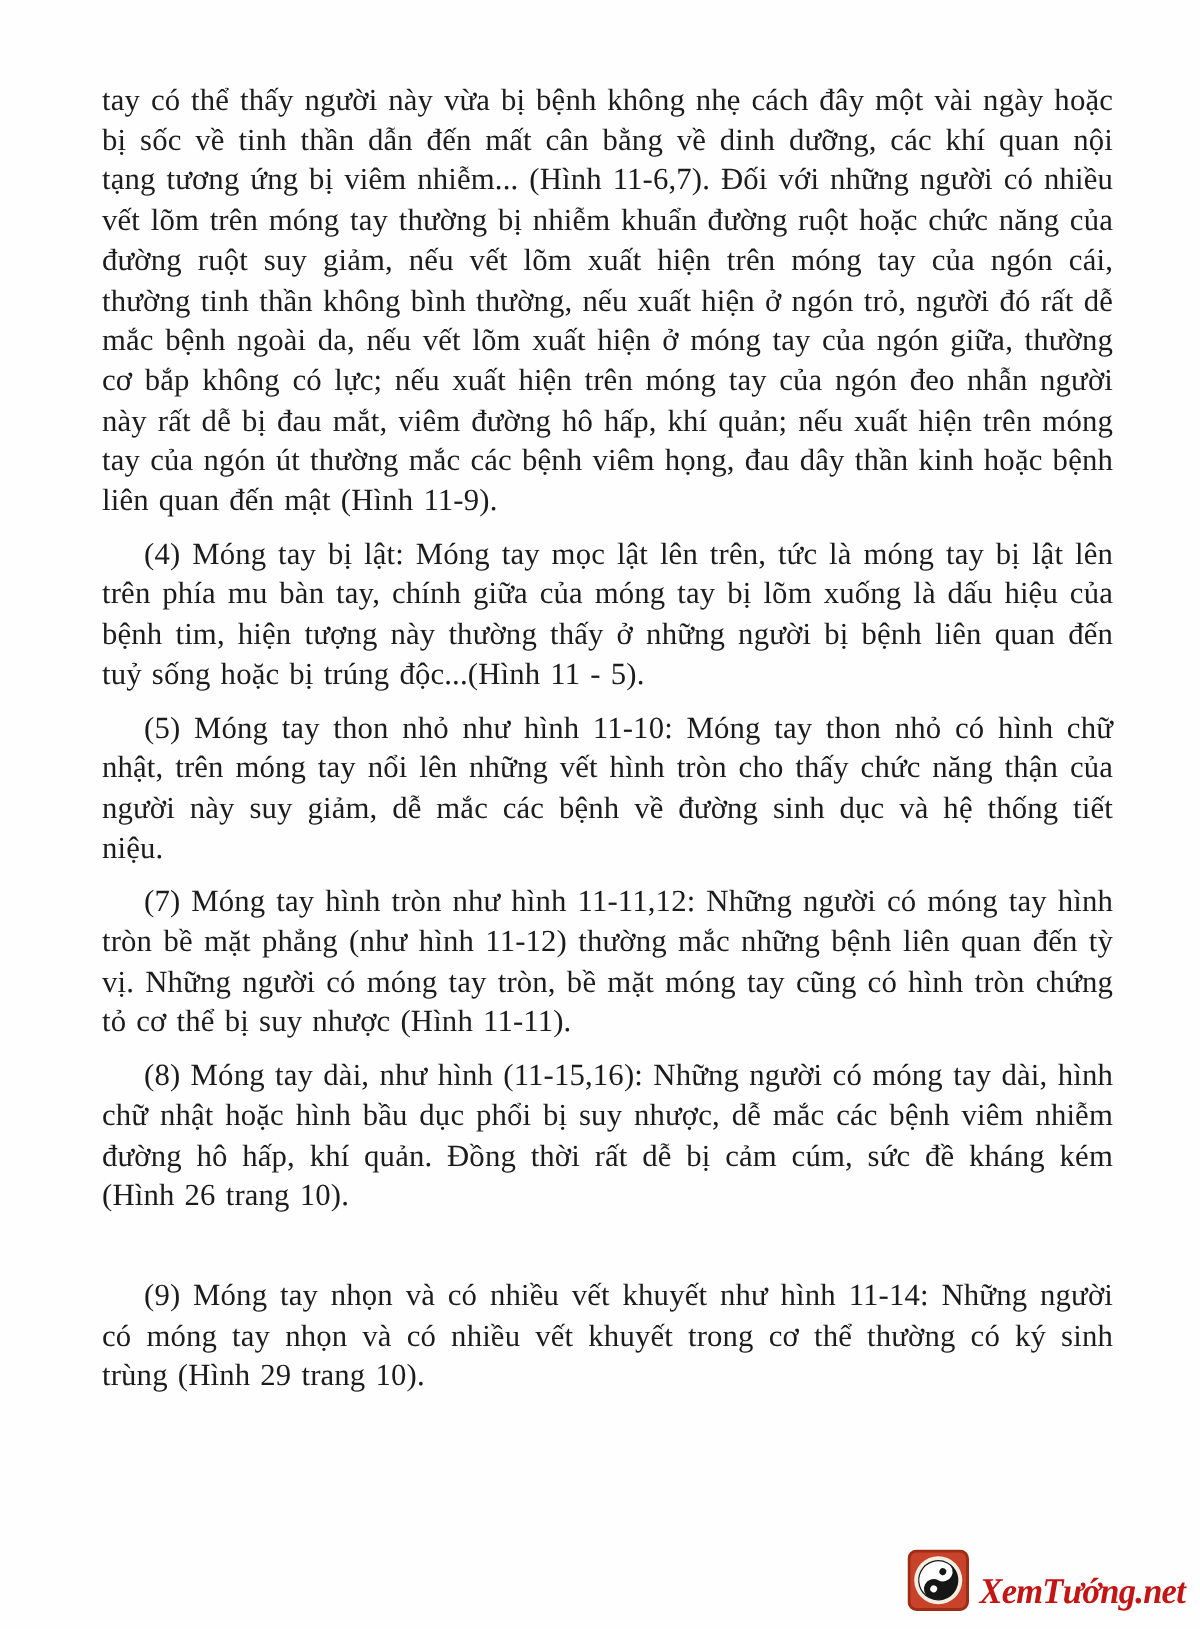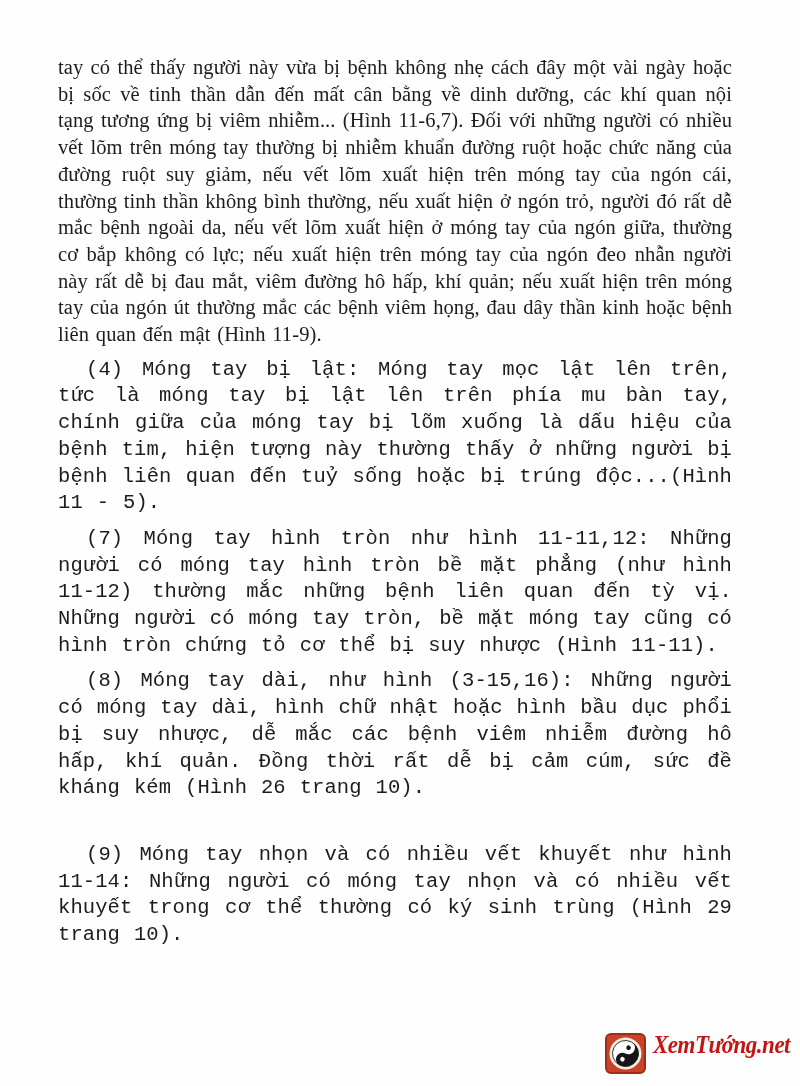--- a/index.html
+++ b/index.html
@@ -10,48 +10,47 @@
   .page {
     position: relative;
     width: 800px;
     height: 1086px;
     background: #fefefe;
     overflow: hidden;
     font-family: "Liberation Serif", "DejaVu Serif", serif;
   }
   .page-body {
     position: absolute;
-    left: 58px;
+    left: 68px;
     top: 54px;
     width: 674px;
     color: #1c1c1c;
   }
   .para {
     margin: 0 0 9px 0;
     font-size: 20.5px;
     line-height: 26.7px;
     text-align: justify;
     text-justify: inter-word;
     letter-spacing: 0.1px;
     word-spacing: 1.5px;
   }
   .para.indent {
     text-indent: 28px;
-    font-family: Liberation Mono, monospace;
   }
   .para:last-child {
     margin-bottom: 0;
     margin-top: 40px;
   }
   .watermark {
     position: absolute;
     right: 10px;
     bottom: 12px;
     display: flex;
-    align-items: flex-start;
+    align-items: flex-end;
     gap: 7px;
     user-select: none;
   }
   .wm-icon {
     display: inline-block;
     width: 41px;
     height: 41px;
     line-height: 0;
   }
   .wm-text {
@@ -66,22 +65,23 @@
 </style>
 </head>
 <body>
 
 <div class="page" style="background: rgb(254, 254, 254);">
 
   <main class="page-body" style="color: rgb(28, 28, 28);">
 
   <p class="para">tay có thể thấy người này vừa bị bệnh không nhẹ cách đây một vài ngày hoặc bị sốc về tinh thần dẫn đến mất cân bằng về dinh dưỡng, các khí quan nội tạng tương ứng bị viêm nhiễm... (Hình 11-6,7). Đối với những người có nhiều vết lõm trên móng tay thường bị nhiễm khuẩn đường ruột hoặc chức năng của đường ruột suy giảm, nếu vết lõm xuất hiện trên móng tay của ngón cái, thường tinh thần không bình thường, nếu xuất hiện ở ngón trỏ, người đó rất dễ mắc bệnh ngoài da, nếu vết lõm xuất hiện ở móng tay của ngón giữa, thường cơ bắp không có lực; nếu xuất hiện trên móng tay của ngón đeo nhẫn người này rất dễ bị đau mắt, viêm đường hô hấp, khí quản; nếu xuất hiện trên móng tay của ngón út thường mắc các bệnh viêm họng, đau dây thần kinh hoặc bệnh liên quan đến mật (Hình 11-9).</p>
       <p class="para indent">(4) Móng tay bị lật: Móng tay mọc lật lên trên, tức là móng tay bị lật lên trên phía mu bàn tay, chính giữa của móng tay bị lõm xuống là dấu hiệu của bệnh tim, hiện tượng này thường thấy ở những người bị bệnh liên quan đến tuỷ sống hoặc bị trúng độc...(Hình 11 - 5).</p>
+      <p class="para indent">(5) Móng tay thon nhỏ như hình 11-10: Móng tay thon nhỏ có hình chữ nhật, trên móng tay nổi lên những vết hình tròn cho thấy chức năng thận của người này suy giảm, dễ mắc các bệnh về đường sinh dục và hệ thống tiết niệu.</p>
       <p class="para indent">(7) Móng tay hình tròn như hình 11-11,12: Những người có móng tay hình tròn bề mặt phẳng (như hình 11-12) thường mắc những bệnh liên quan đến tỳ vị. Những người có móng tay tròn, bề mặt móng tay cũng có hình tròn chứng tỏ cơ thể bị suy nhược (Hình 11-11).</p>
-      <p class="para indent">(8) Móng tay dài, như hình (3-15,16): Những người có móng tay dài, hình chữ nhật hoặc hình bầu dục phổi bị suy nhược, dễ mắc các bệnh viêm nhiễm đường hô hấp, khí quản. Đồng thời rất dễ bị cảm cúm, sức đề kháng kém (Hình 26 trang 10).</p>
+      <p class="para indent">(8) Móng tay dài, như hình (11-15,16): Những người có móng tay dài, hình chữ nhật hoặc hình bầu dục phổi bị suy nhược, dễ mắc các bệnh viêm nhiễm đường hô hấp, khí quản. Đồng thời rất dễ bị cảm cúm, sức đề kháng kém (Hình 26 trang 10).</p>
       <p class="para indent">(9) Móng tay nhọn và có nhiều vết khuyết như hình 11-14: Những người có móng tay nhọn và có nhiều vết khuyết trong cơ thể thường có ký sinh trùng (Hình 29 trang 10).</p>
     </main>
 
   <div class="watermark">
     <span class="wm-icon">
       <svg viewBox="0 0 41 41" width="41" height="41" aria-hidden="true">
         <rect x="1" y="1" width="39" height="39" rx="5" fill="#c8432a" stroke="#9e2d15" stroke-width="2"></rect>
         <circle cx="20.5" cy="20.5" r="16" fill="#f3ede2"></circle>
         <g transform="rotate(28 20.5 20.5)">
           <circle cx="20.5" cy="20.5" r="13" fill="#ffffff" stroke="#1a1a1a" stroke-width="0.8"></circle>

